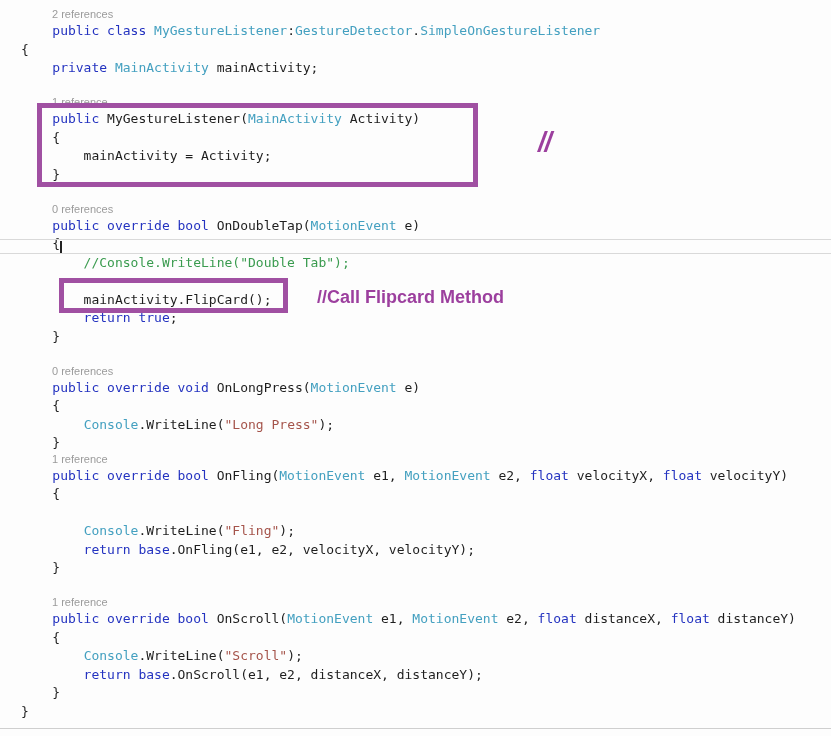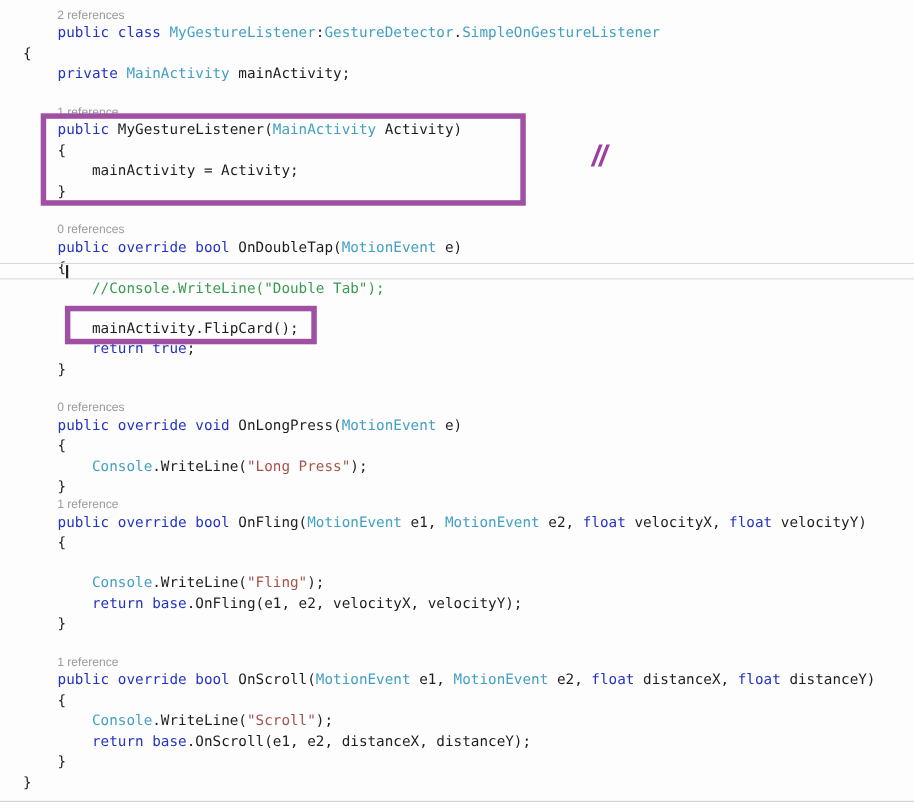--- a/index.html
+++ b/index.html
@@ -92,16 +92,17 @@
 
   <div class="editor" id="editor"><div class="ref-line">2 references</div><div class="code-line"><span class="tok-kw">    public class </span><span class="tok-type">MyGestureListener</span><span class="tok-plain">:</span><span class="tok-type">GestureDetector</span><span class="tok-plain">.</span><span class="tok-type">SimpleOnGestureListener</span></div><div class="code-line"><span class="tok-plain">{</span></div><div class="code-line"><span class="tok-kw">    private </span><span class="tok-type">MainActivity</span><span class="tok-plain"> mainActivity;</span></div><div class="code-line">&nbsp;</div><div class="ref-line">1 reference</div><div class="code-line"><span class="tok-kw">    public </span><span class="tok-plain">MyGestureListener(</span><span class="tok-type">MainActivity</span><span class="tok-plain"> Activity)</span></div><div class="code-line"><span class="tok-plain">    {</span></div><div class="code-line"><span class="tok-plain">        mainActivity = Activity;</span></div><div class="code-line"><span class="tok-plain">    }</span></div><div class="code-line">&nbsp;</div><div class="ref-line">0 references</div><div class="code-line"><span class="tok-kw">    public override bool </span><span class="tok-plain">OnDoubleTap(</span><span class="tok-type">MotionEvent</span><span class="tok-plain"> e)</span></div><div class="code-line"><span class="tok-plain">    {</span></div><div class="code-line"><span class="tok-cm">        //Console.WriteLine("Double Tab");</span></div><div class="code-line">&nbsp;</div><div class="code-line"><span class="tok-plain">        mainActivity.FlipCard();</span></div><div class="code-line"><span class="tok-kw">        return true</span><span class="tok-plain">;</span></div><div class="code-line"><span class="tok-plain">    }</span></div><div class="code-line">&nbsp;</div><div class="ref-line">0 references</div><div class="code-line"><span class="tok-kw">    public override void </span><span class="tok-plain">OnLongPress(</span><span class="tok-type">MotionEvent</span><span class="tok-plain"> e)</span></div><div class="code-line"><span class="tok-plain">    {</span></div><div class="code-line"><span class="tok-plain">        </span><span class="tok-type">Console</span><span class="tok-plain">.WriteLine(</span><span class="tok-str">"Long Press"</span><span class="tok-plain">);</span></div><div class="code-line"><span class="tok-plain">    }</span></div><div class="ref-line">1 reference</div><div class="code-line"><span class="tok-kw">    public override bool </span><span class="tok-plain">OnFling(</span><span class="tok-type">MotionEvent</span><span class="tok-plain"> e1, </span><span class="tok-type">MotionEvent</span><span class="tok-plain"> e2, </span><span class="tok-kw">float</span><span class="tok-plain"> velocityX, </span><span class="tok-kw">float</span><span class="tok-plain"> velocityY)</span></div><div class="code-line"><span class="tok-plain">    {</span></div><div class="code-line">&nbsp;</div><div class="code-line"><span class="tok-plain">        </span><span class="tok-type">Console</span><span class="tok-plain">.WriteLine(</span><span class="tok-str">"Fling"</span><span class="tok-plain">);</span></div><div class="code-line"><span class="tok-kw">        return base</span><span class="tok-plain">.OnFling(e1, e2, velocityX, velocityY);</span></div><div class="code-line"><span class="tok-plain">    }</span></div><div class="code-line">&nbsp;</div><div class="ref-line">1 reference</div><div class="code-line"><span class="tok-kw">    public override bool </span><span class="tok-plain">OnScroll(</span><span class="tok-type">MotionEvent</span><span class="tok-plain"> e1, </span><span class="tok-type">MotionEvent</span><span class="tok-plain"> e2, </span><span class="tok-kw">float</span><span class="tok-plain"> distanceX, </span><span class="tok-kw">float</span><span class="tok-plain"> distanceY)</span></div><div class="code-line"><span class="tok-plain">    {</span></div><div class="code-line"><span class="tok-plain">        </span><span class="tok-type">Console</span><span class="tok-plain">.WriteLine(</span><span class="tok-str">"Scroll"</span><span class="tok-plain">);</span></div><div class="code-line"><span class="tok-kw">        return base</span><span class="tok-plain">.OnScroll(e1, e2, distanceX, distanceY);</span></div><div class="code-line"><span class="tok-plain">    }</span></div><div class="code-line"><span class="tok-plain">}</span></div></div>
 
   <div class="current-line-outline"></div>
   <div class="caret"></div>
 
   <div class="anno-box box1"></div>
   <div class="anno-box box2"></div>
 
   <div class="anno-slashes">//</div>
+  <div class="anno-callout">//Call Flipcard Method</div>
 
   <div class="bottom-divider"></div>
 
 </div>
 
 </body></html>

